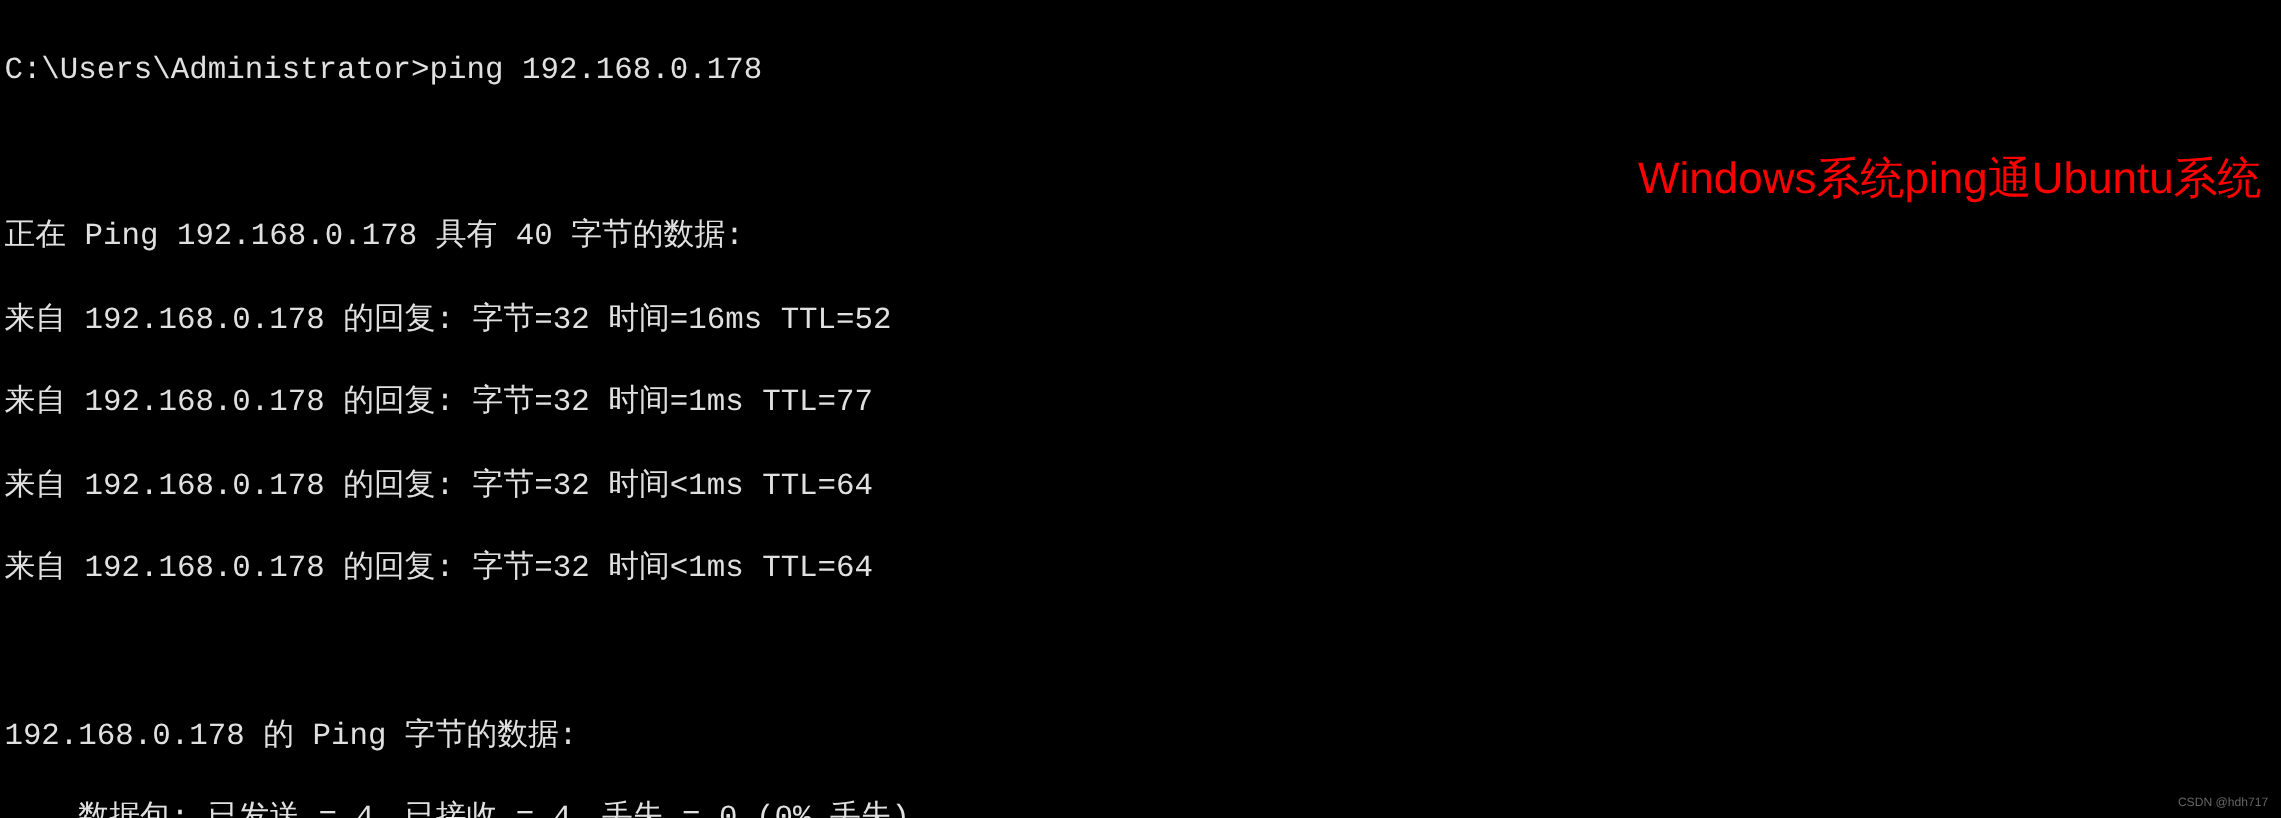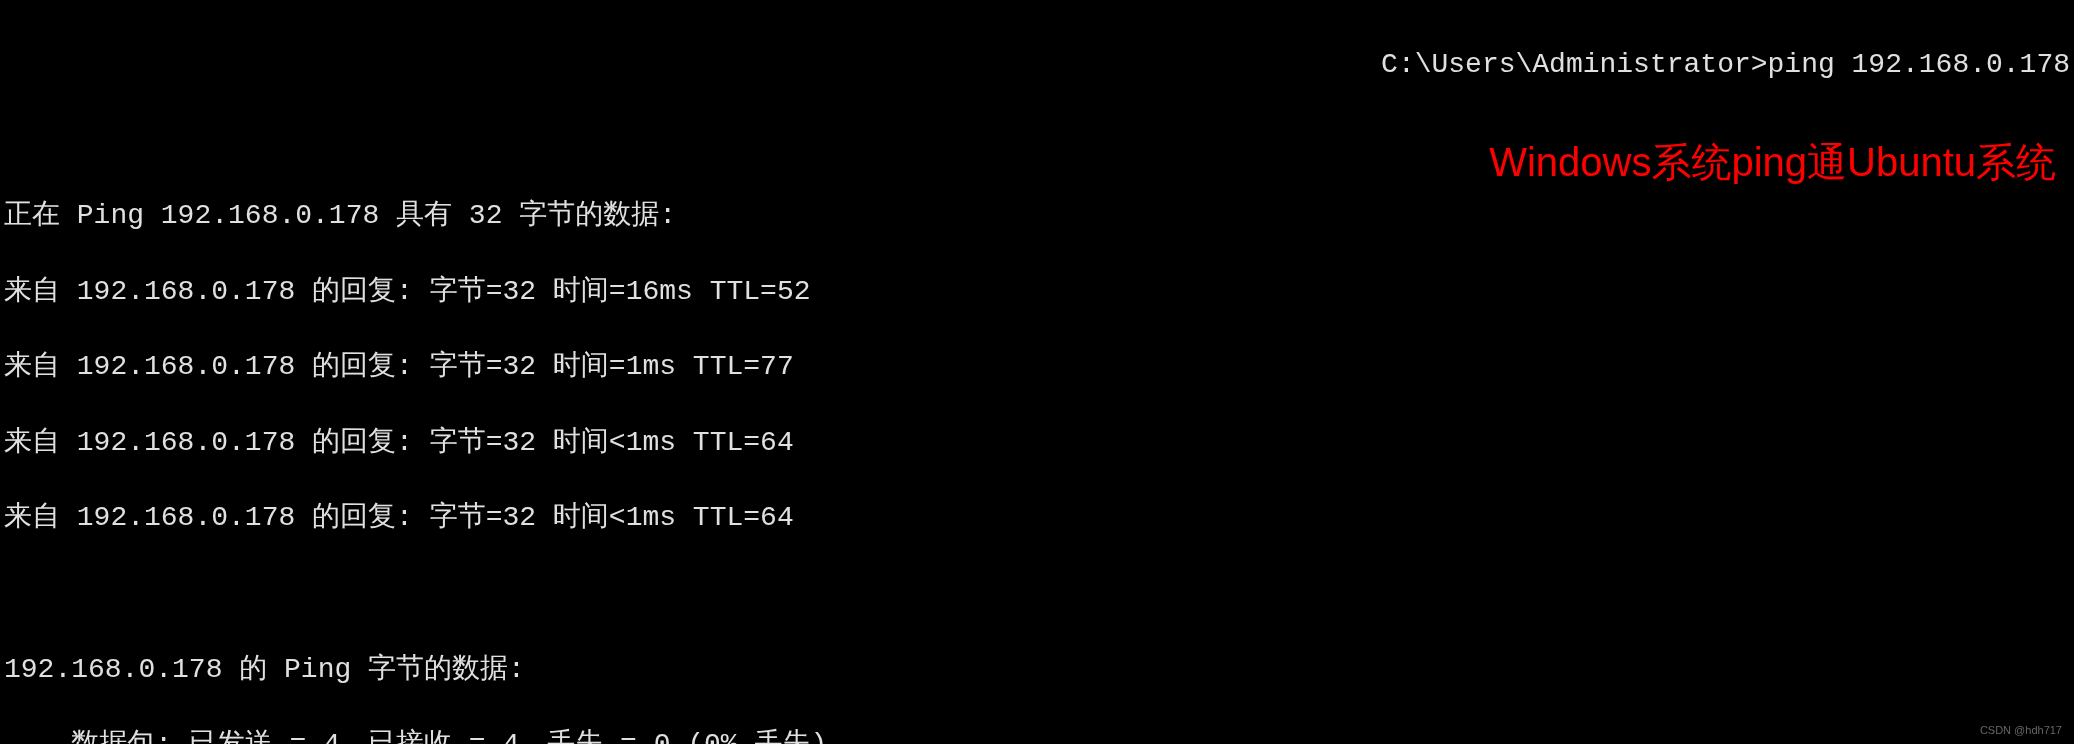--- a/index.html
+++ b/index.html
@@ -18,21 +18,20 @@
       height: 744px;
       position: relative;
       overflow: hidden;
     }
     .terminal-output {
       white-space: pre;
       color: #e0e0e0;
     }
     .prompt-line {
       white-space: pre;
-      text-align: right;
     }
     .annotation {
       position: absolute;
       top: 135px;
       right: 18px;
       color: #ff0000;
       font-size: 40px;
       font-family: 'Microsoft YaHei', 'SimHei', sans-serif;
       font-weight: normal;
       text-align: center;
@@ -45,21 +44,21 @@
       font-size: 11px;
       font-family: Liberation Sans, sans-serif;
     }
   </style>
 </head>
 <body>
 
 <div class="terminal-output">
 <div class="prompt-line"><span>C:\Users\Administrator&gt;</span><span>ping 192.168.0.178</span></div>
 <div>&nbsp;</div>
-<div>正在 Ping 192.168.0.178 具有 32 字节的数据:</div>
+<div>正在 Ping 192.168.0.178 具有 40 字节的数据:</div>
 <div>来自 192.168.0.178 的回复: 字节=32 时间=16ms TTL=52</div>
 <div>来自 192.168.0.178 的回复: 字节=32 时间=1ms TTL=77</div>
 <div>来自 192.168.0.178 的回复: 字节=32 时间&lt;1ms TTL=64</div>
 <div>来自 192.168.0.178 的回复: 字节=32 时间&lt;1ms TTL=64</div>
 <div>&nbsp;</div>
 <div>192.168.0.178 的 Ping 字节的数据:</div>
 <div>    数据包: 已发送 = 4，已接收 = 4，丢失 = 0 (0% 丢失)，</div>
 
 
 

